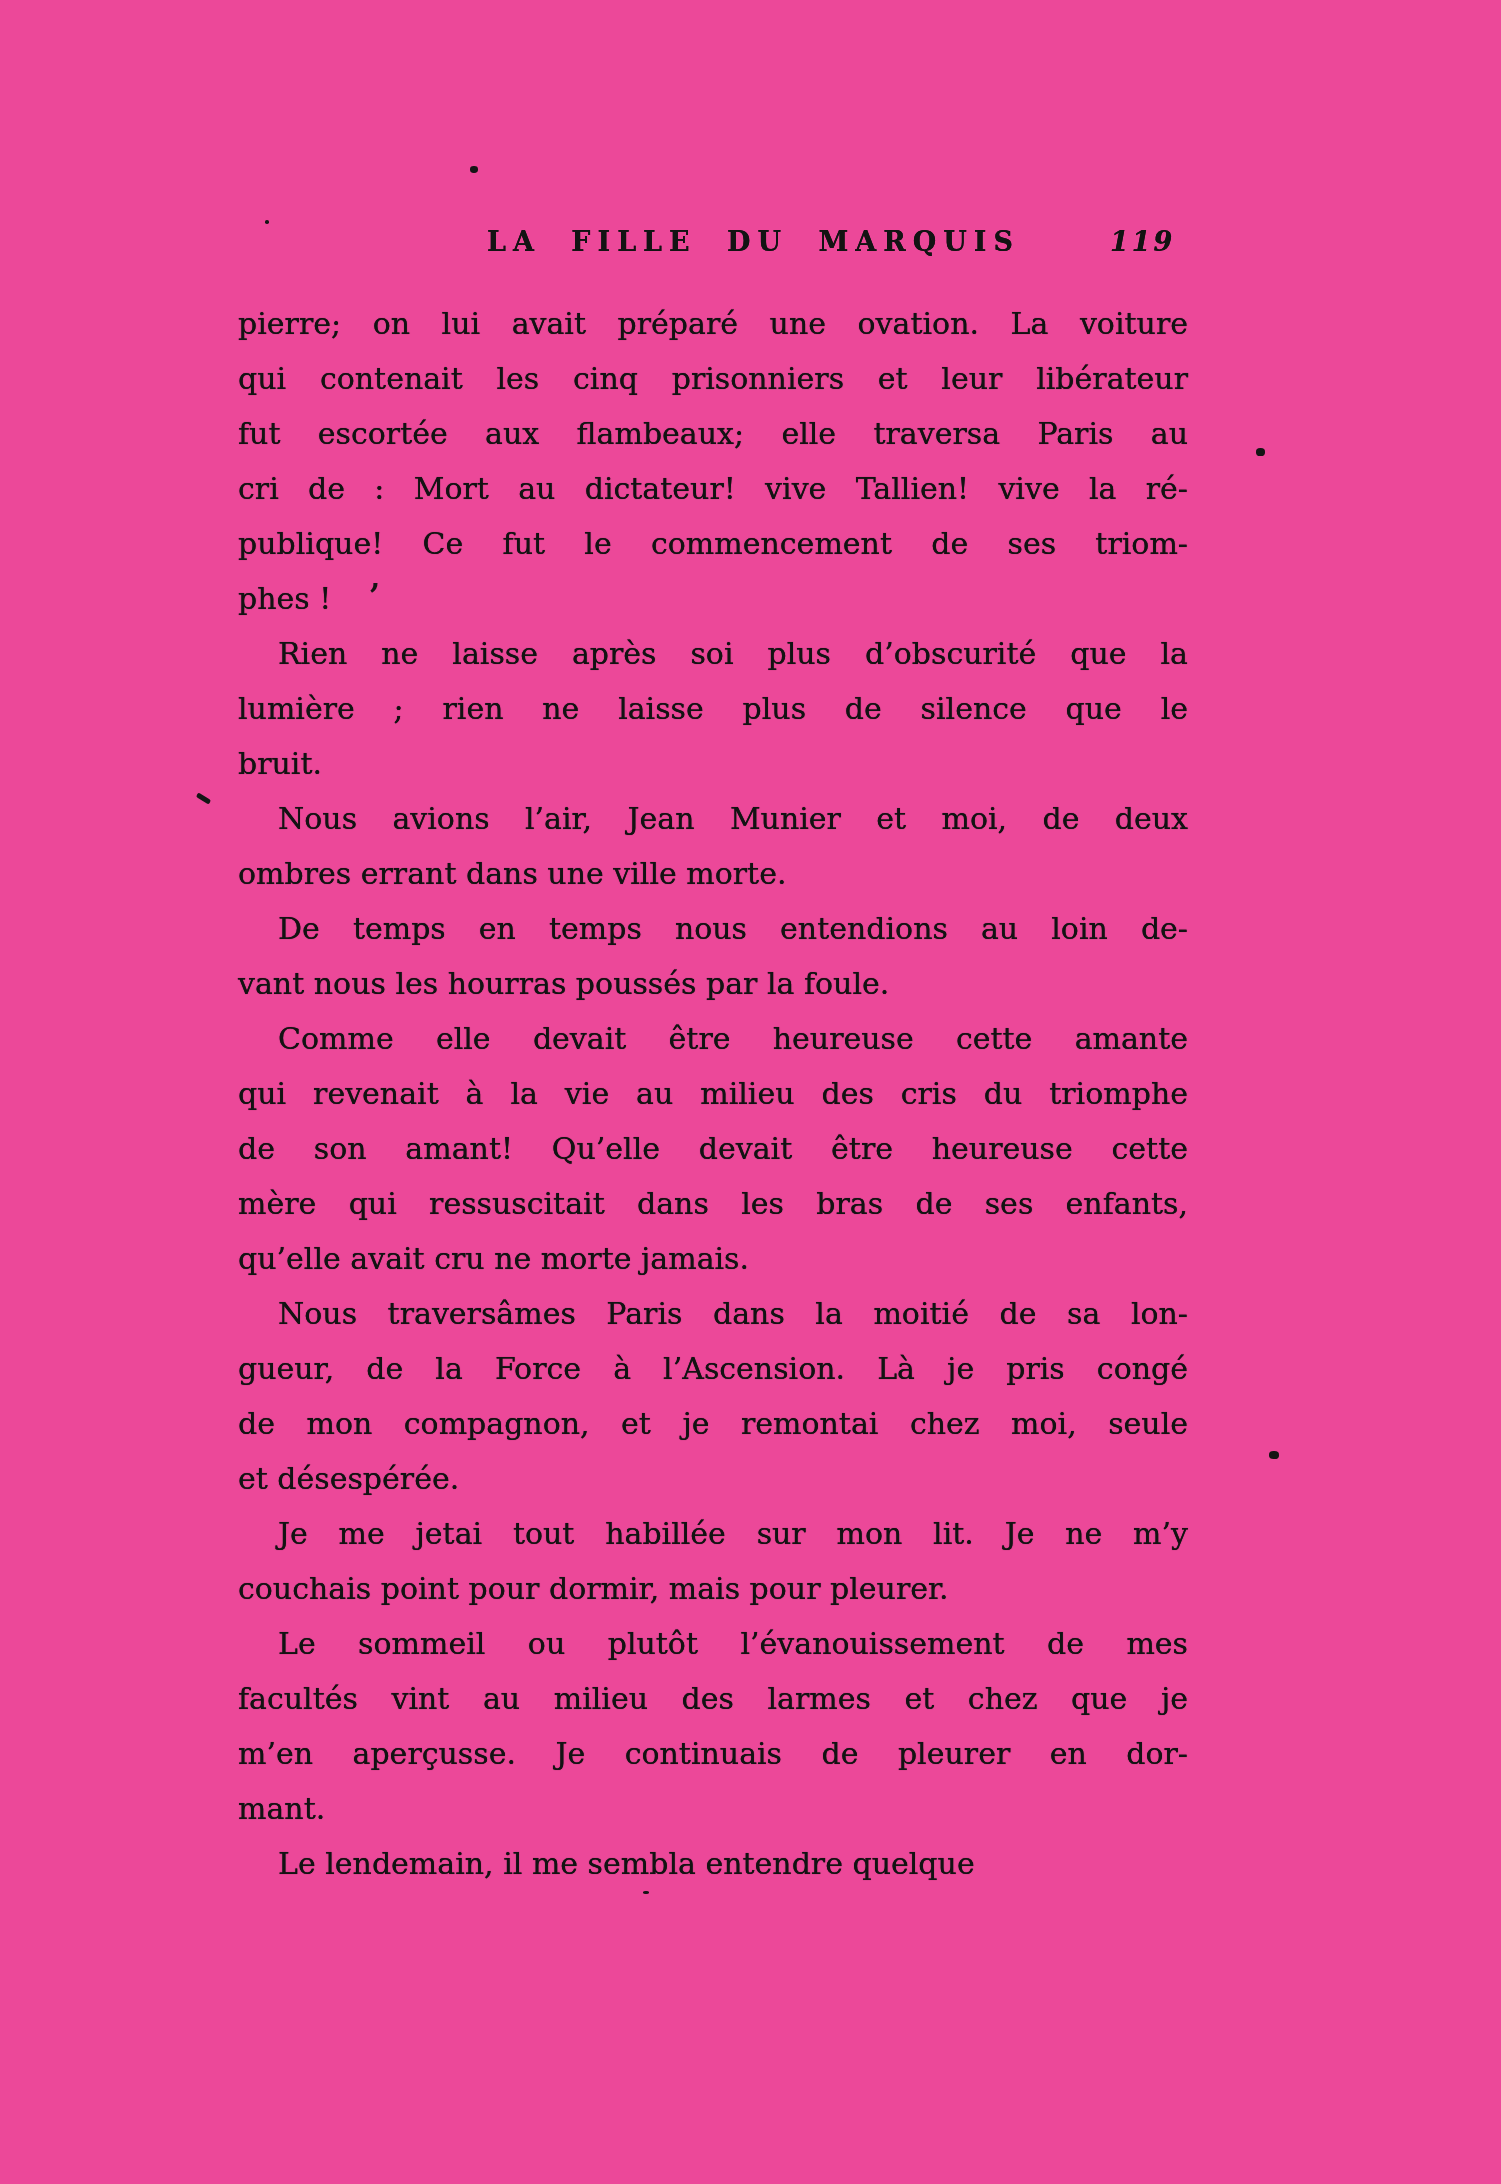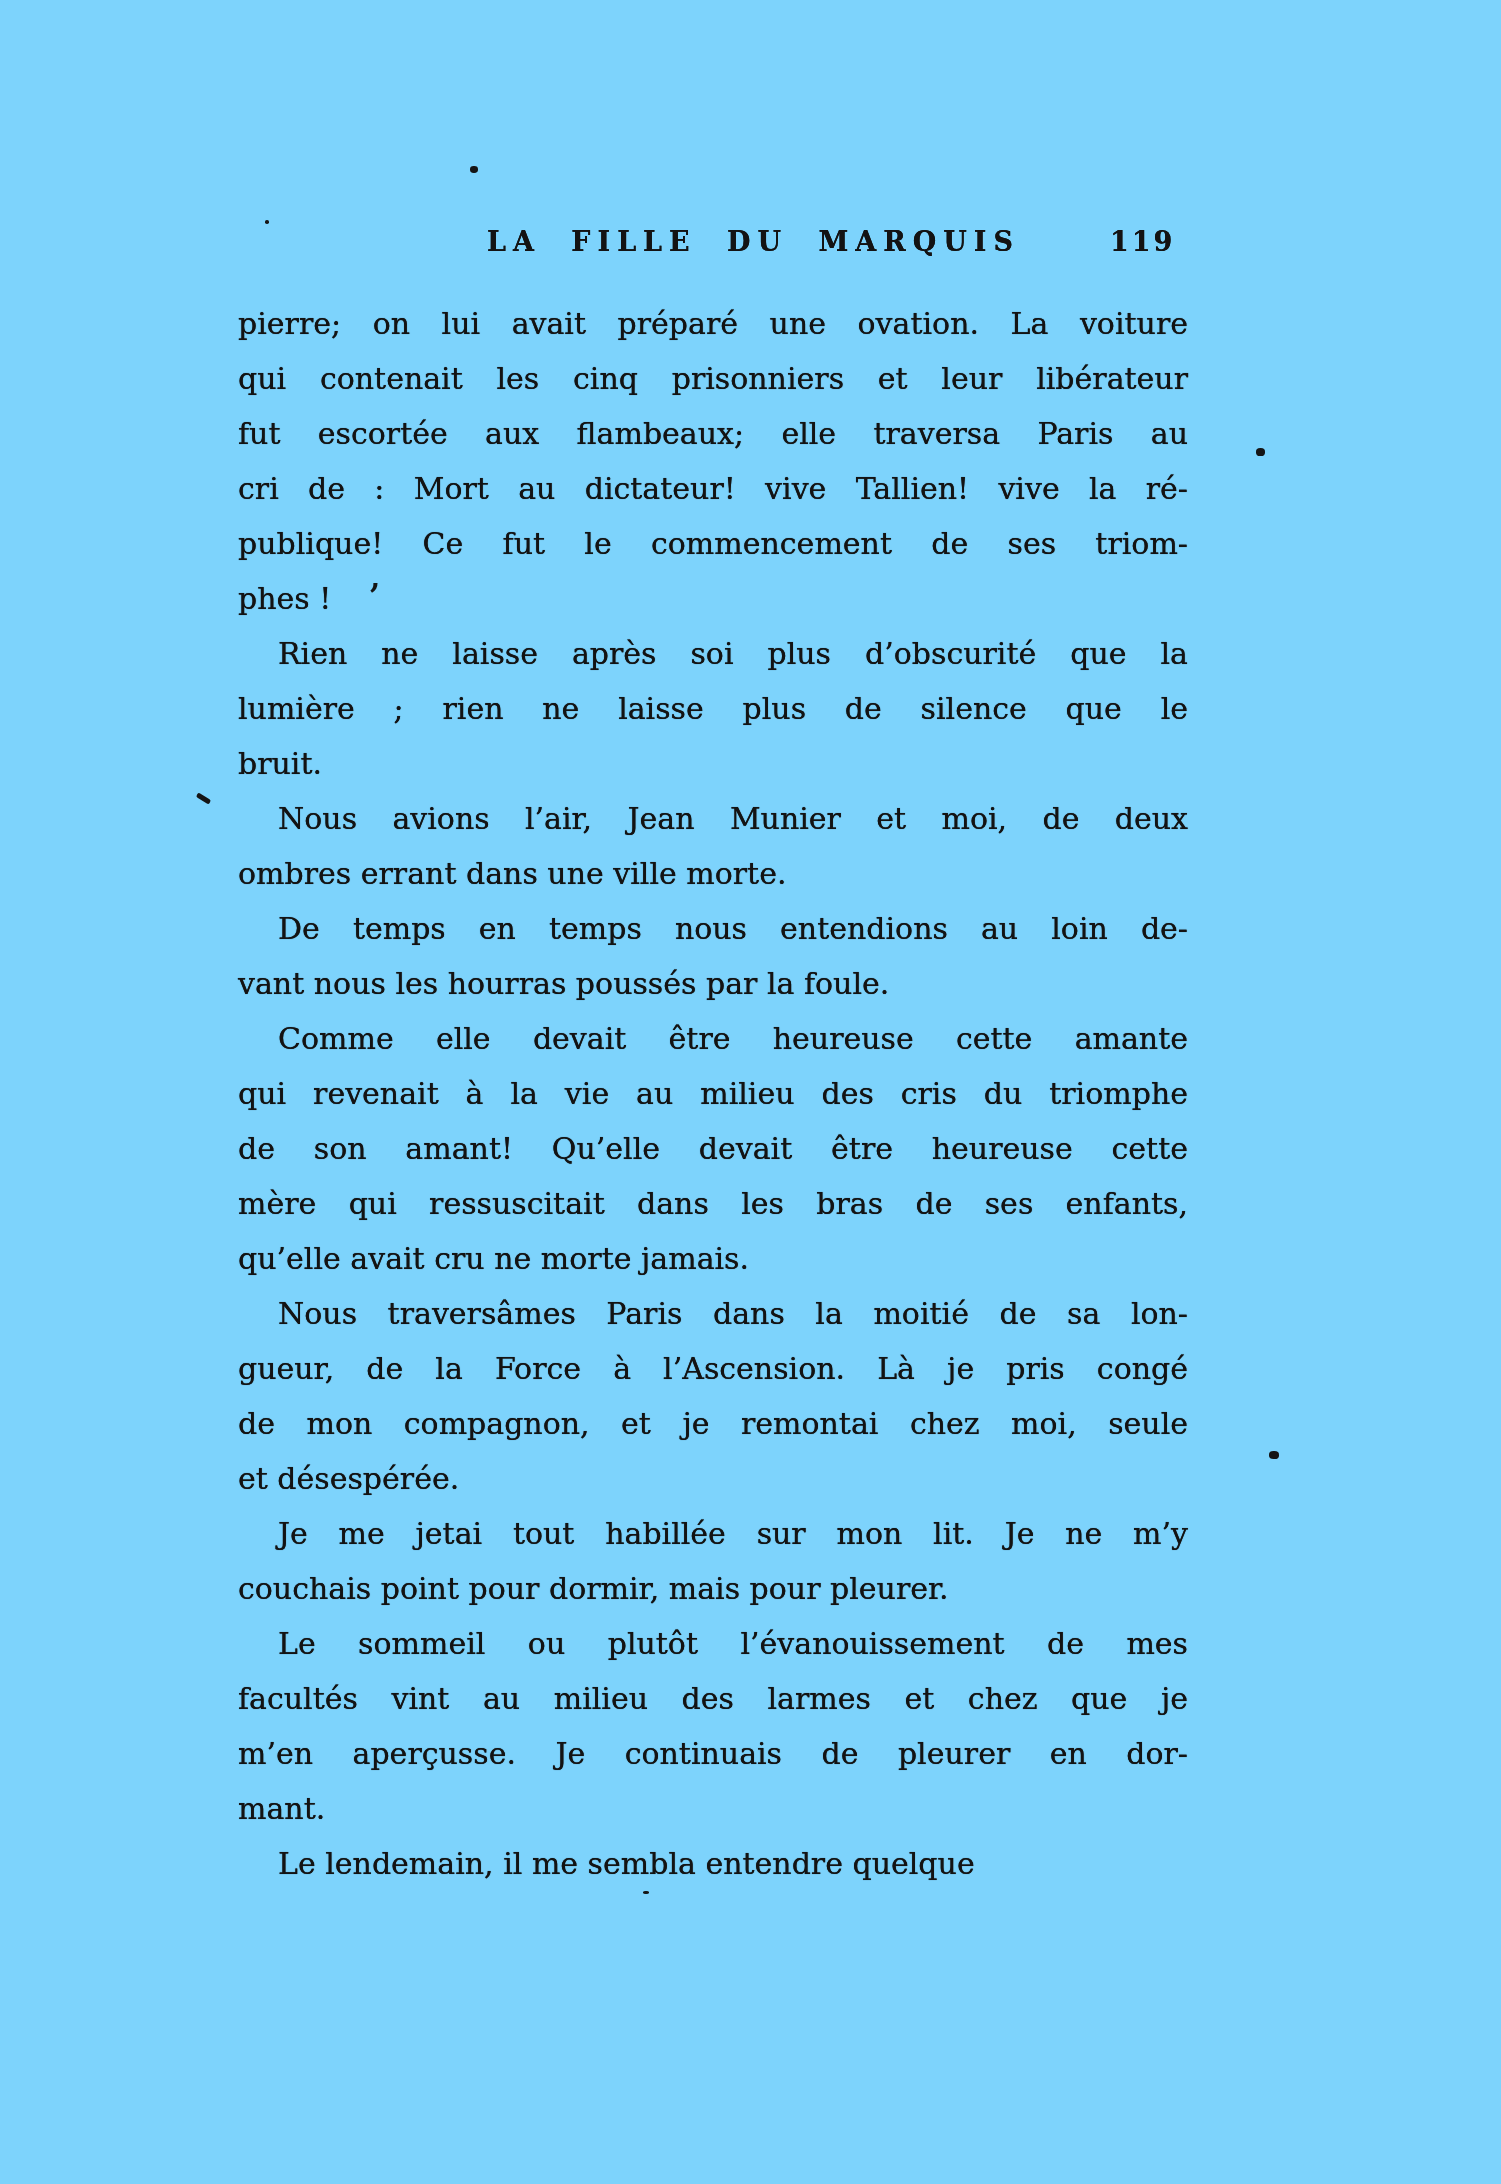--- a/index.html
+++ b/index.html
@@ -4,21 +4,21 @@
 <style>
   html, body {
     margin: 0;
     padding: 0;
     background: #ffffff;
   }
   .page {
     position: relative;
     width: 1501px;
     height: 2184px;
-    background: #7dd3fc;
+    background: #ec4899;
     color: #131313;
     font-family: "DejaVu Serif", "Liberation Serif", serif;
     overflow: hidden;
   }
   
   .header-title {
     position: absolute;
     top: 226px;
     left: 487px;
     font-size: 27px;
@@ -29,20 +29,21 @@
     text-shadow: 0 0 0.6px currentColor;
   }
   .header-pagenum {
     position: absolute;
     top: 226px;
     left: 1110px;
     font-size: 27px;
     font-weight: bold;
     letter-spacing: 3px;
     text-shadow: 0 0 0.6px currentColor;
+    font-style: italic;
   }
   
   .text-block {
     position: absolute;
     top: 296px;
     left: 238px;
     width: 950px;
   }
   .line {
     font-size: 30px;

